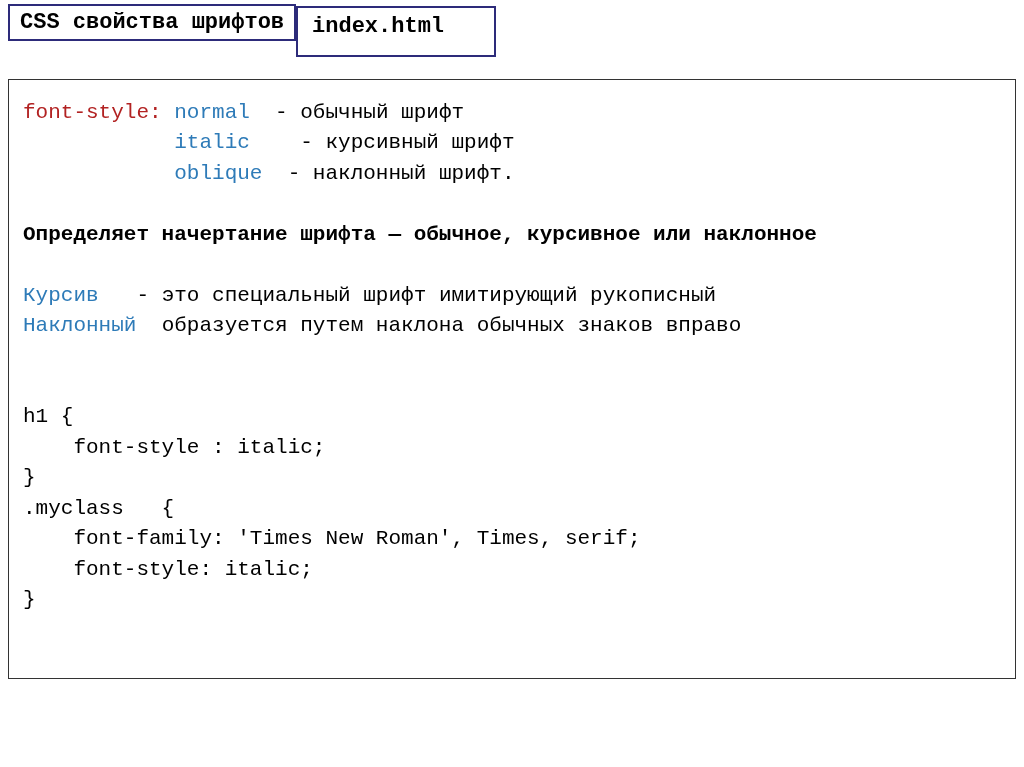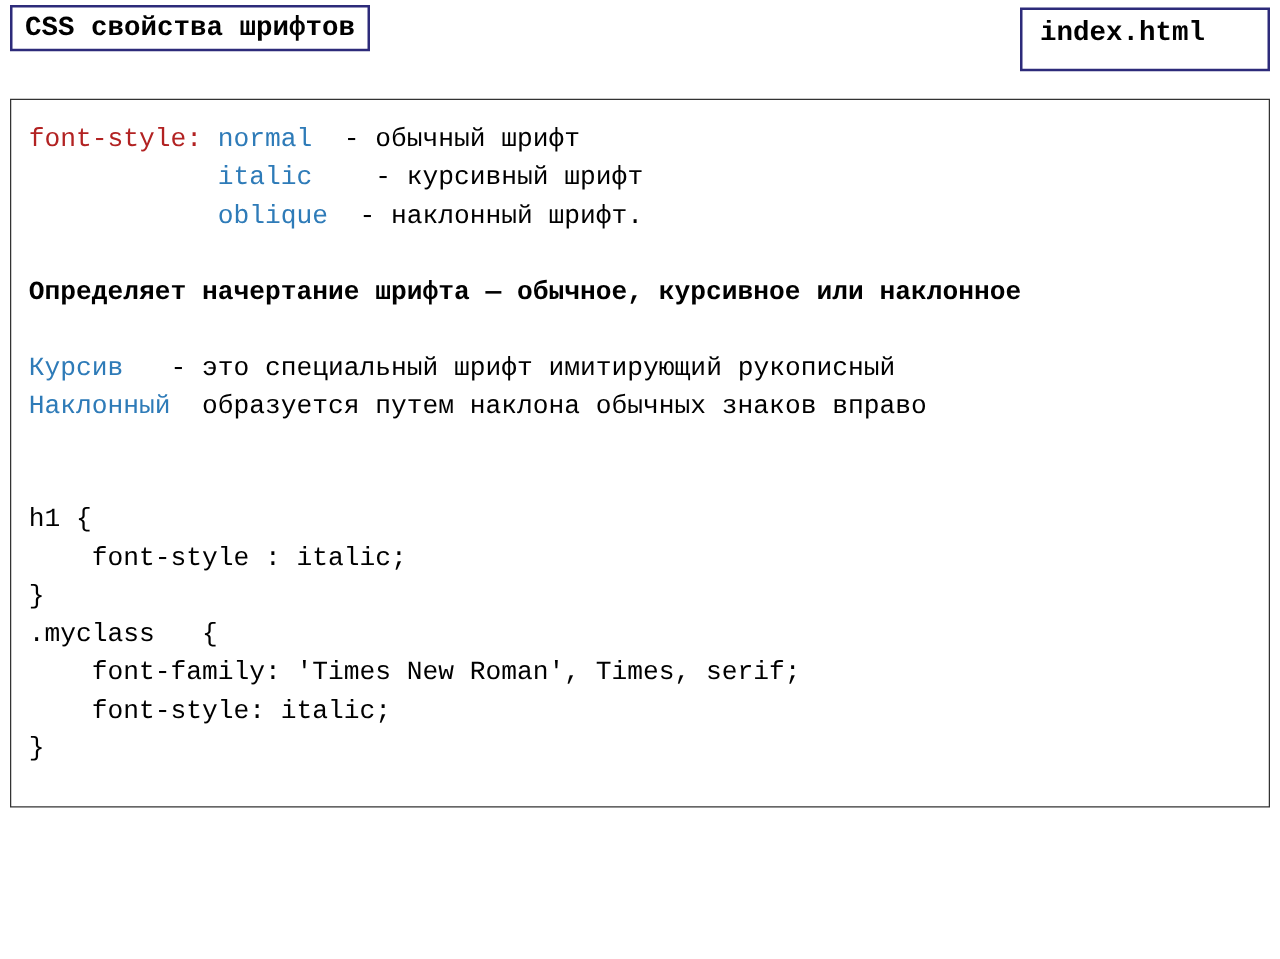--- a/index.html
+++ b/index.html
@@ -6,21 +6,20 @@
       margin: 0;
       padding: 0;
       background: #fff;
       font-family: 'Courier New', Courier, monospace;
       width: 1024px;
       height: 767px;
       box-sizing: border-box;
     }
     .header-row {
       display: flex;
-      justify-content: space-between;
       align-items: flex-start;
       padding: 4px 8px 0 8px;
     }
     .title-box {
       border: 2px solid #2d2b7a;
       padding: 4px 10px;
       background: #fff;
     }
     .title-text {
       font-family: 'Courier New', Courier, monospace;
@@ -36,21 +35,21 @@
     }
     .file-text {
       font-family: 'Courier New', Courier, monospace;
       font-weight: bold;
       font-size: 22px;
       color: #000;
     }
     .content-box {
       border: 1px solid #333;
       margin: 22px 8px 8px 8px;
-      padding: 18px 14px 30px 14px;
+      padding: 18px 14px 63px 14px;
       font-family: 'Courier New', Courier, monospace;
       white-space: pre;
       font-size: 21px;
       line-height: 1.45;
       color: #000;
     }
     .crimson { color: #B22222; }
     .steelblue { color: #2E7BB8; }
     .bold { font-weight: bold; }
   </style>

